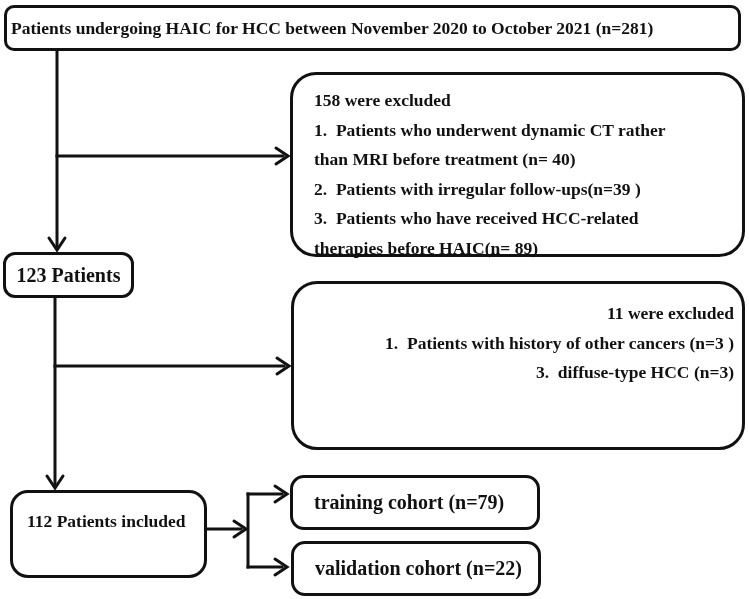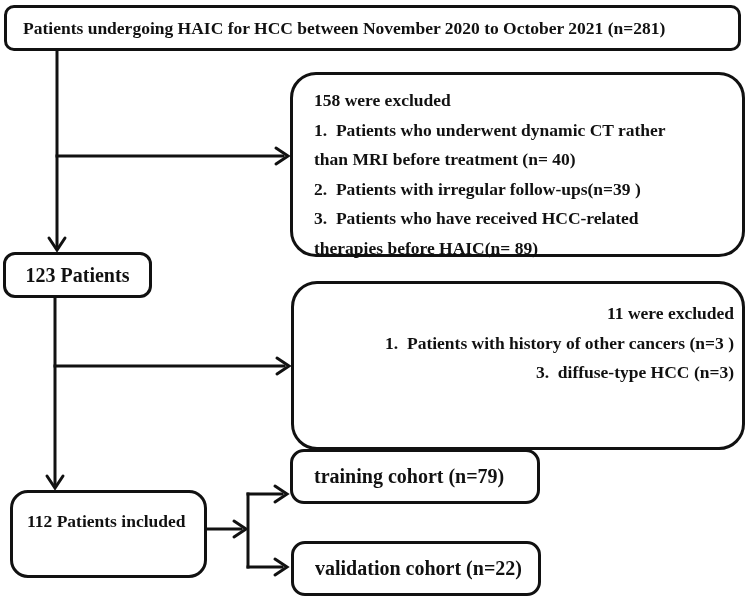--- a/index.html
+++ b/index.html
@@ -27,58 +27,58 @@
     position: absolute;
     box-sizing: border-box;
     border: 3px solid #111111;
     background: #ffffff;
     font-weight: 700;
   }
   .top-box {
     left: 4px; top: 5px; width: 737px; height: 46px;
     border-radius: 10px;
     display: flex; align-items: center;
-    padding-left: 16px;
+    padding-left: 4px;
     font-size: 17.5px;
   }
   .excl-box {
     border-radius: 26px;
     font-size: 17.5px;
     line-height: 29.5px;
   }
   .excl1 {
     left: 290px; top: 72px; width: 455px; height: 185px;
     padding: 11px 24px 0 21px;
   }
   .excl2 {
     left: 291px; top: 281px; width: 454px; height: 169px;
     padding: 15px 8px 0 21px;
     text-align: right;
   }
   .p123-box {
-    left: 3px; top: 252px; width: 149px; height: 46px;
+    left: 3px; top: 252px; width: 131px; height: 46px;
     border-radius: 12px;
     display: flex; align-items: center; justify-content: center;
     font-size: 20px;
   }
   .p112-box {
     left: 10px; top: 490px; width: 197px; height: 88px;
     border-radius: 18px;
     padding: 13px 12px 0 14px;
     font-size: 17.5px;
     line-height: 30px;
   }
   .cohort-box {
     width: 250px; height: 55px;
     border-radius: 14px;
     display: flex; align-items: center;
     padding-left: 21px;
     font-size: 20px;
   }
-  .train-box { left: 290px; top: 449px; font-family: Liberation Serif, serif; }
+  .train-box { left: 290px; top: 475px; font-family: Liberation Serif, serif; }
   .valid-box { left: 291px; top: 541px; }
   .tline {
     white-space: pre;
   }
 </style>
 </head>
 <body>
 
 <div id="canvas">
 

